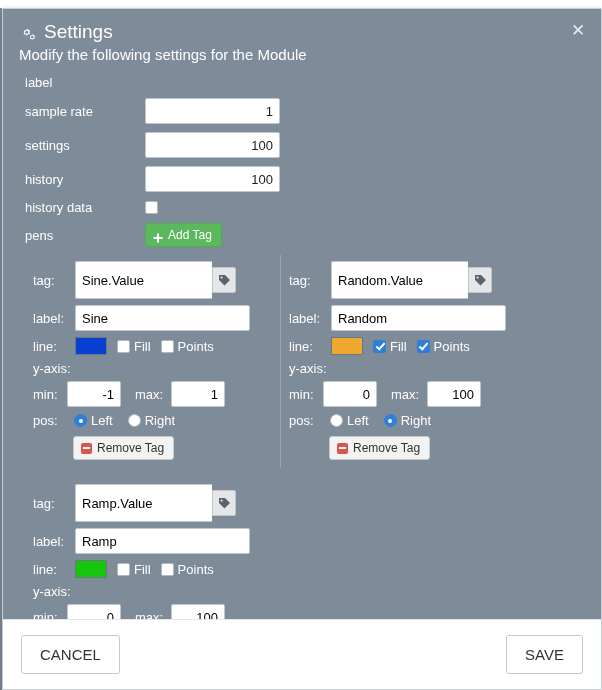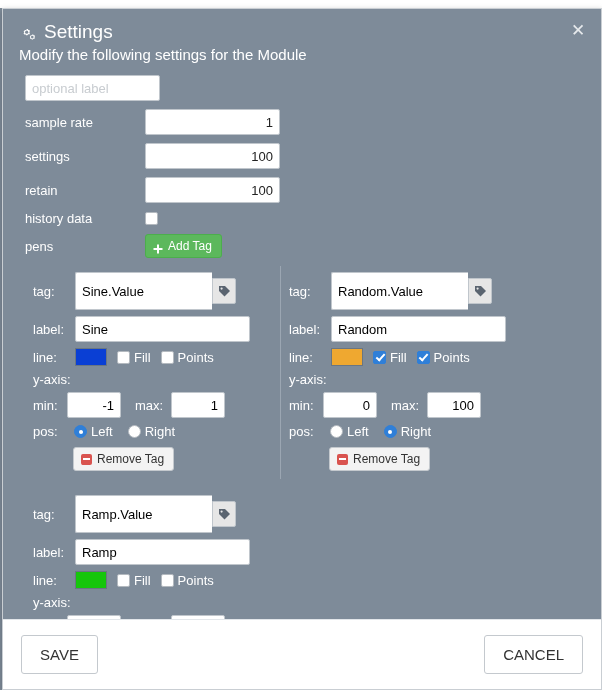--- a/index.html
+++ b/index.html
@@ -400,35 +400,35 @@
         <span>Settings</span>
       </div>
       <div class="dialog-subtitle">Modify the following settings for the Module</div>
       <div class="close-icon">✕</div>
     </div>
 
     <div class="dialog-body">
       <div class="body-inner">
 
         <div class="form-row">
-          <input class="text top-input" type="text" placeholder="optional label" style="">
+          <div class="form-label">label</div>
         </div>
 
         <div class="form-row">
           <div class="form-label">sample rate</div>
           <input class="text top-input" type="text" value="1" style="">
         </div>
 
         <div class="form-row">
           <div class="form-label">settings</div>
           <input class="text top-input" type="text" value="100" style="">
         </div>
 
         <div class="form-row">
-          <div class="form-label">retain</div>
+          <div class="form-label">history</div>
           <input class="text top-input" type="text" value="100" style="">
         </div>
 
         <div class="form-row">
           <div class="form-label">history data</div>
           <span class="checkbox"></span>
         </div>
 
         <div class="form-row">
           <div class="form-label">pens</div>
@@ -590,18 +590,18 @@
               <input class="num" type="text" value="100" style="">
             </div>
 
           </div>
 
         </div>
       </div>
     </div>
 
     <div class="dialog-footer">
+      <button class="footer-btn">CANCEL</button>
       <button class="footer-btn">SAVE</button>
-      <button class="footer-btn">CANCEL</button>
     </div>
 
   </div>
 </div>
 
 </body></html>

